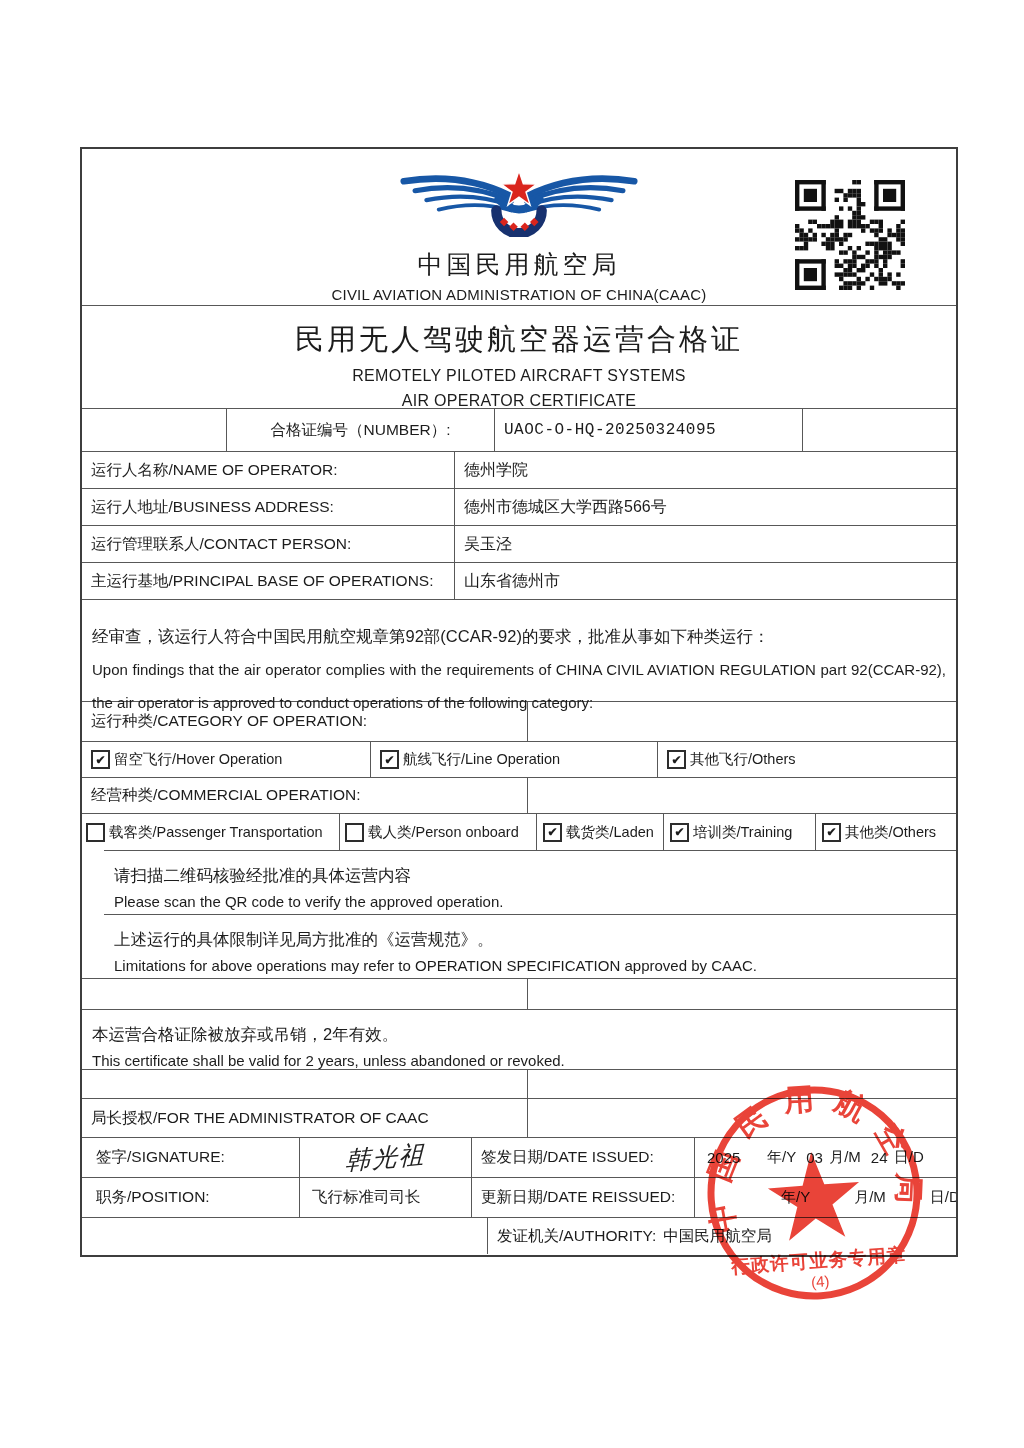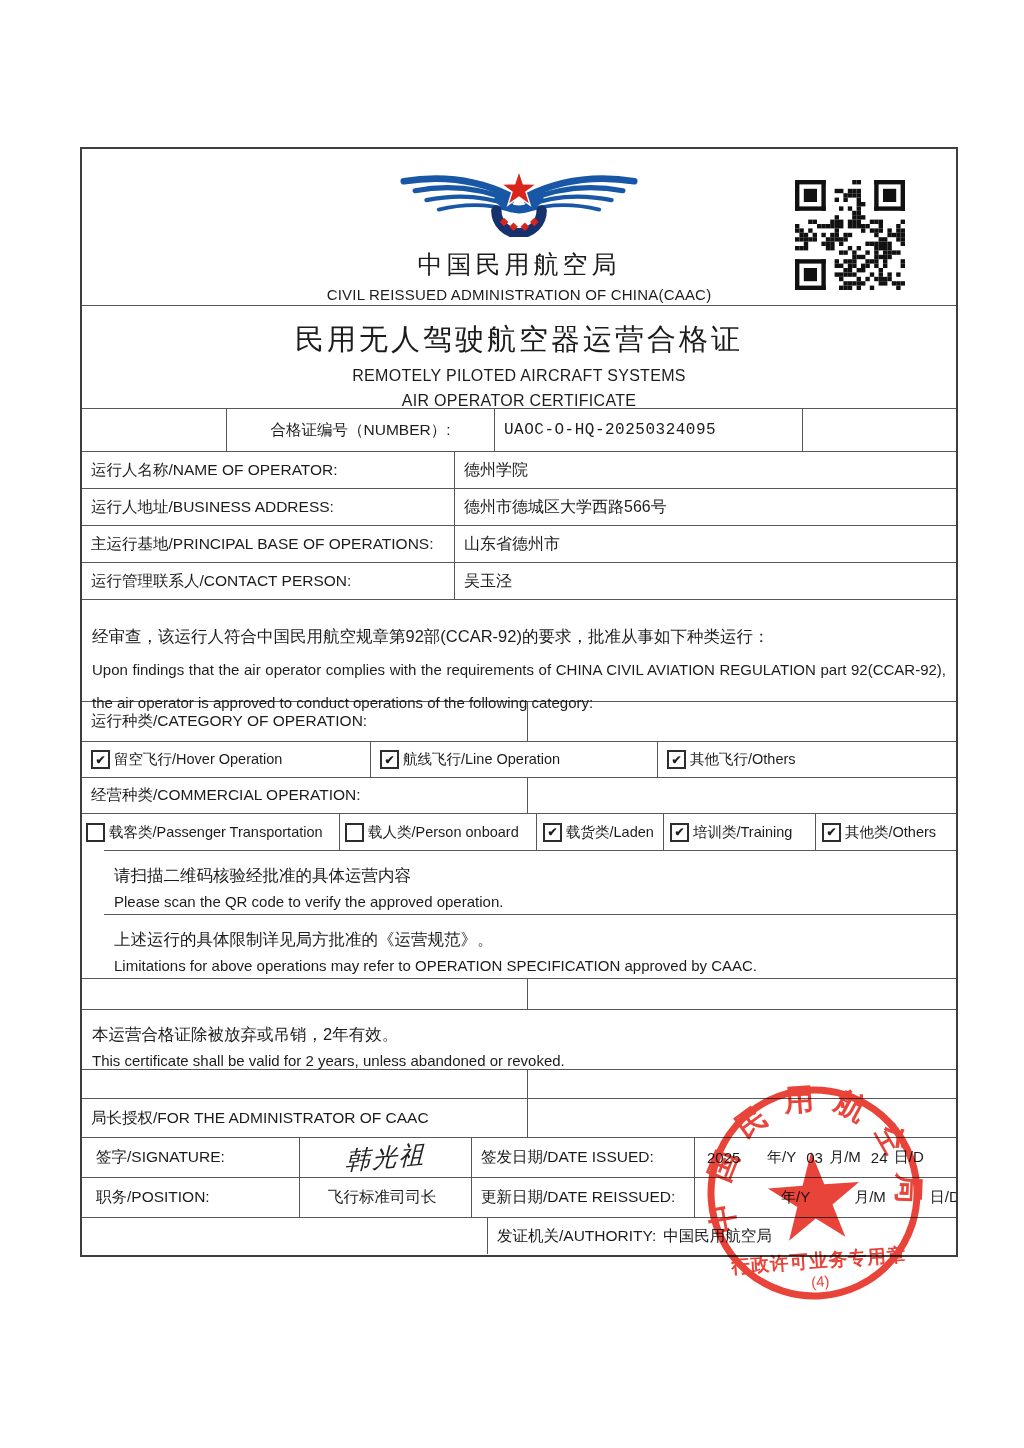--- a/index.html
+++ b/index.html
@@ -106,21 +106,21 @@
         <path d="M138,44 Q174,33 215,43" fill="none" stroke-width="4" stroke-linecap="round" stroke="#1757a6"></path>
         <path d="M108,32 Q130,54 152,32" fill="none" stroke-width="8" stroke-linecap="round" stroke="#1757a6"></path>
         <path d="M106,44 A24,24 0 0 0 154,44" fill="none" stroke-width="11" stroke-linecap="round" stroke="#17316f"></path>
         <rect x="111" y="53" width="6.4" height="6.4" transform="rotate(45 114.2 56.2)" fill="#da251d"></rect>
         <rect x="121" y="58" width="6.4" height="6.4" transform="rotate(45 124.2 61.2)" fill="#da251d"></rect>
         <rect x="133" y="58" width="6.4" height="6.4" transform="rotate(45 136.2 61.2)" fill="#da251d"></rect>
         <rect x="143" y="53" width="6.4" height="6.4" transform="rotate(45 146.2 56.2)" fill="#da251d"></rect>
         <polygon points="130,2 134.6,15.7 149,15.8 137.4,24.4 141.8,38.2 130,29.8 118.2,38.2 122.6,24.4 111,15.8 125.4,15.7" stroke="#ffffff" stroke-width="1.5" fill="#da251d"></polygon>
       </svg>
       <div class="org-cn">中国民用航空局</div>
-      <div class="org-en">CIVIL REISSUED ADMINISTRATION OF CHINA(CAAC)</div>
+      <div class="org-en">CIVIL AVIATION ADMINISTRATION OF CHINA(CAAC)</div>
     </div>
     <div class="qr-wrap">
       <svg id="qr" width="110" height="110" viewBox="0 0 108 108">
           <rect x="0" y="0" width="30.240000000000002" height="4.32" fill="#111"></rect>
           <rect x="0" y="25.92" width="30.240000000000002" height="4.32" fill="#111"></rect>
           <rect x="0" y="0" width="4.32" height="30.240000000000002" fill="#111"></rect>
           <rect x="25.92" y="0" width="4.32" height="30.240000000000002" fill="#111"></rect>
           <rect x="8.64" y="8.64" width="12.96" height="12.96" fill="#111"></rect>
           <rect x="77.76" y="0" width="30.240000000000002" height="4.32" fill="#111"></rect>
           <rect x="77.76" y="25.92" width="30.240000000000002" height="4.32" fill="#111"></rect>
@@ -334,26 +334,26 @@
 
   <div class="row rh-field">
     <div class="cell c-f1 lbl">运行人名称/NAME OF OPERATOR:</div>
     <div class="cell c-f2 val">德州学院</div>
   </div>
   <div class="row rh-field">
     <div class="cell c-f1 lbl">运行人地址/BUSINESS ADDRESS:</div>
     <div class="cell c-f2 val">德州市德城区大学西路566号</div>
   </div>
   <div class="row rh-field">
+    <div class="cell c-f1 lbl">运行管理联系人/CONTACT PERSON:</div>
+    <div class="cell c-f2 val">吴玉泾</div>
+  </div>
+  <div class="row rh-field">
     <div class="cell c-f1 lbl">主运行基地/PRINCIPAL BASE OF OPERATIONS:</div>
     <div class="cell c-f2 val">山东省德州市</div>
-  </div>
-  <div class="row rh-field">
-    <div class="cell c-f1 lbl">运行管理联系人/CONTACT PERSON:</div>
-    <div class="cell c-f2 val">吴玉泾</div>
   </div>
 
   <div class="row rh-para">
     <div class="para-cn">经审查，该运行人符合中国民用航空规章第92部(CCAR-92)的要求，批准从事如下种类运行：</div>
     <div class="para-en">Upon findings that the air operator complies with the requirements of CHINA CIVIL AVIATION REGULATION part 92(CCAR-92), the air operator is approved to conduct operations of the following category:</div>
   </div>
 
   <div class="row rh-catlabel">
     <div class="cell c-h1 lbl">运行种类/CATEGORY OF OPERATION:</div>
     <div class="cell c-h2"></div>
@@ -443,21 +443,21 @@
       <span class="d-unit">年/Y</span>
       <span class="d-num">03</span>
       <span class="d-unit">月/M</span>
       <span class="d-num">24</span>
       <span>日/D</span>
     </div>
   </div>
 
   <div class="row rh-pos">
     <div class="cell c-s1 lbl">职务/POSITION:</div>
-    <div class="cell c-s2 lbl" style="justify-content:flex-start;padding-left:28px;">飞行标准司司长</div>
+    <div class="cell c-s2 lbl" style="justify-content:flex-start;padding-left:12px;">飞行标准司司长</div>
     <div class="cell c-s3 lbl">更新日期/DATE REISSUED:</div>
     <div class="cell c-s4 date-cell reissue-pad">
       <span class="d-unit">年/Y</span>
       <span class="d-unit">月/M</span>
       <span class="d-unit">日/D</span>
     </div>
   </div>
 
   <div class="row rh-auth">
     <div class="cell c-u1"></div>

